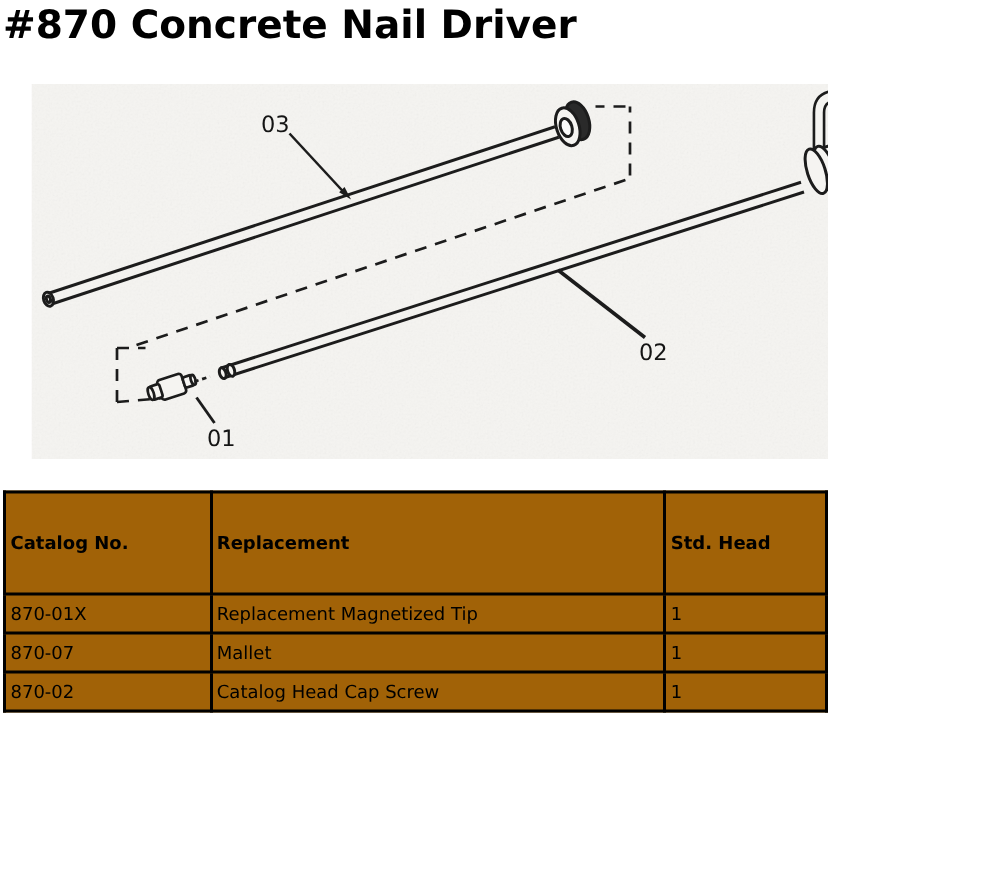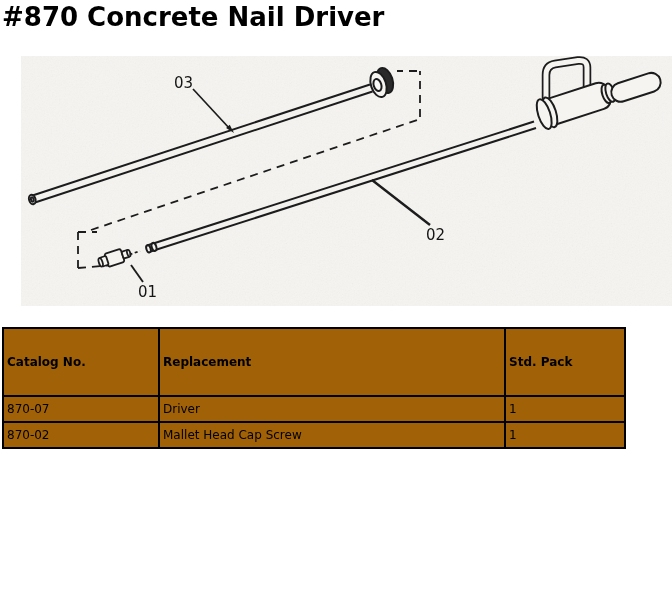--- a/index.html
+++ b/index.html
@@ -1,17 +1,17 @@
 <!DOCTYPE html>
 <html><head>
 <meta charset="utf-8">
 <style>
   html,body{margin:0;padding:0;background:#ffffff;}
   body{width:672px;height:590px;font-family:"DejaVu Sans","Liberation Sans",sans-serif;}
-  .page{position:relative;width:672px;height:590px;overflow:hidden;background:#ffffff;}
+  .page{position:relative;width:552px;height:590px;overflow:hidden;background:#ffffff;}
   .title{position:absolute;left:2px;top:3px;margin:0;font-size:26px;line-height:1.15;
          font-weight:bold;color:#000;}
   .diagram{position:absolute;left:0;top:56px;width:672px;height:250px;padding-left:21px;}
   .diagram svg{display:block;}
   .plabel{font-size:15px;fill:#141414;stroke:none;font-weight:normal;}
   table.parts{position:absolute;left:2px;top:327px;border-collapse:collapse;
               table-layout:fixed;font-size:12px;color:#000;background:#a16207;}
   .parts th,.parts td{border:2px solid #000;padding:0 2px 0 3px;text-align:left;
                       white-space:nowrap;overflow:hidden;font-family:inherit;}
   .parts th{height:66px;font-weight:bold;vertical-align:middle;}
@@ -111,30 +111,35 @@
   <table class="parts">
     <colgroup>
         <col style="width:156px">
         <col style="width:346px">
         <col style="width:120px">
       </colgroup>
     <thead>
       <tr>
         <th>Catalog No.</th>
         <th>Replacement</th>
-        <th>Std. Pack</th>
+        <th>Std. Head</th>
       </tr>
     </thead>
     <tbody>
       <tr>
+        <td>870-01X</td>
+        <td>Replacement Magnetized Tip</td>
+        <td>1</td>
+      </tr>
+      <tr>
         <td>870-07</td>
-        <td>Driver</td>
+        <td>Mallet</td>
         <td>1</td>
       </tr>
       <tr>
         <td>870-02</td>
-        <td>Mallet Head Cap Screw</td>
+        <td>Catalog Head Cap Screw</td>
         <td>1</td>
       </tr>
     </tbody>
   </table>
 
 </div>
 
 </body></html>

